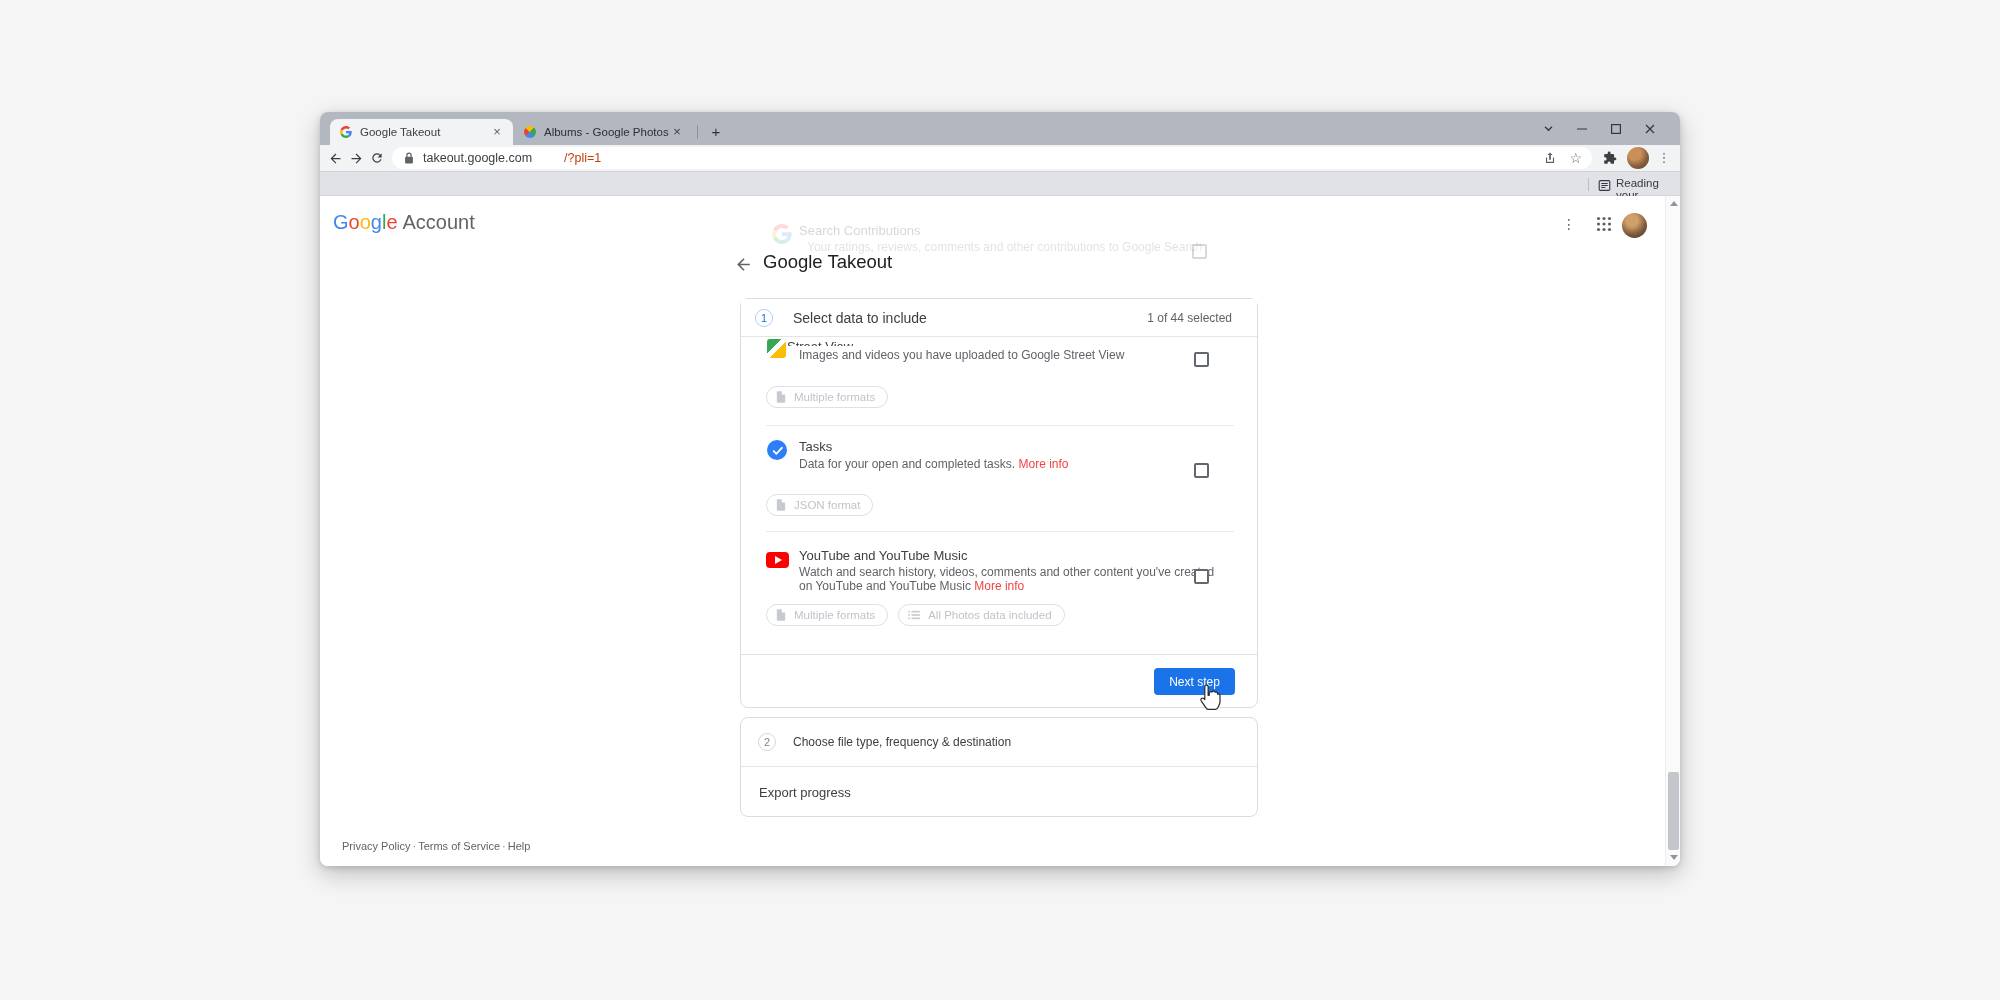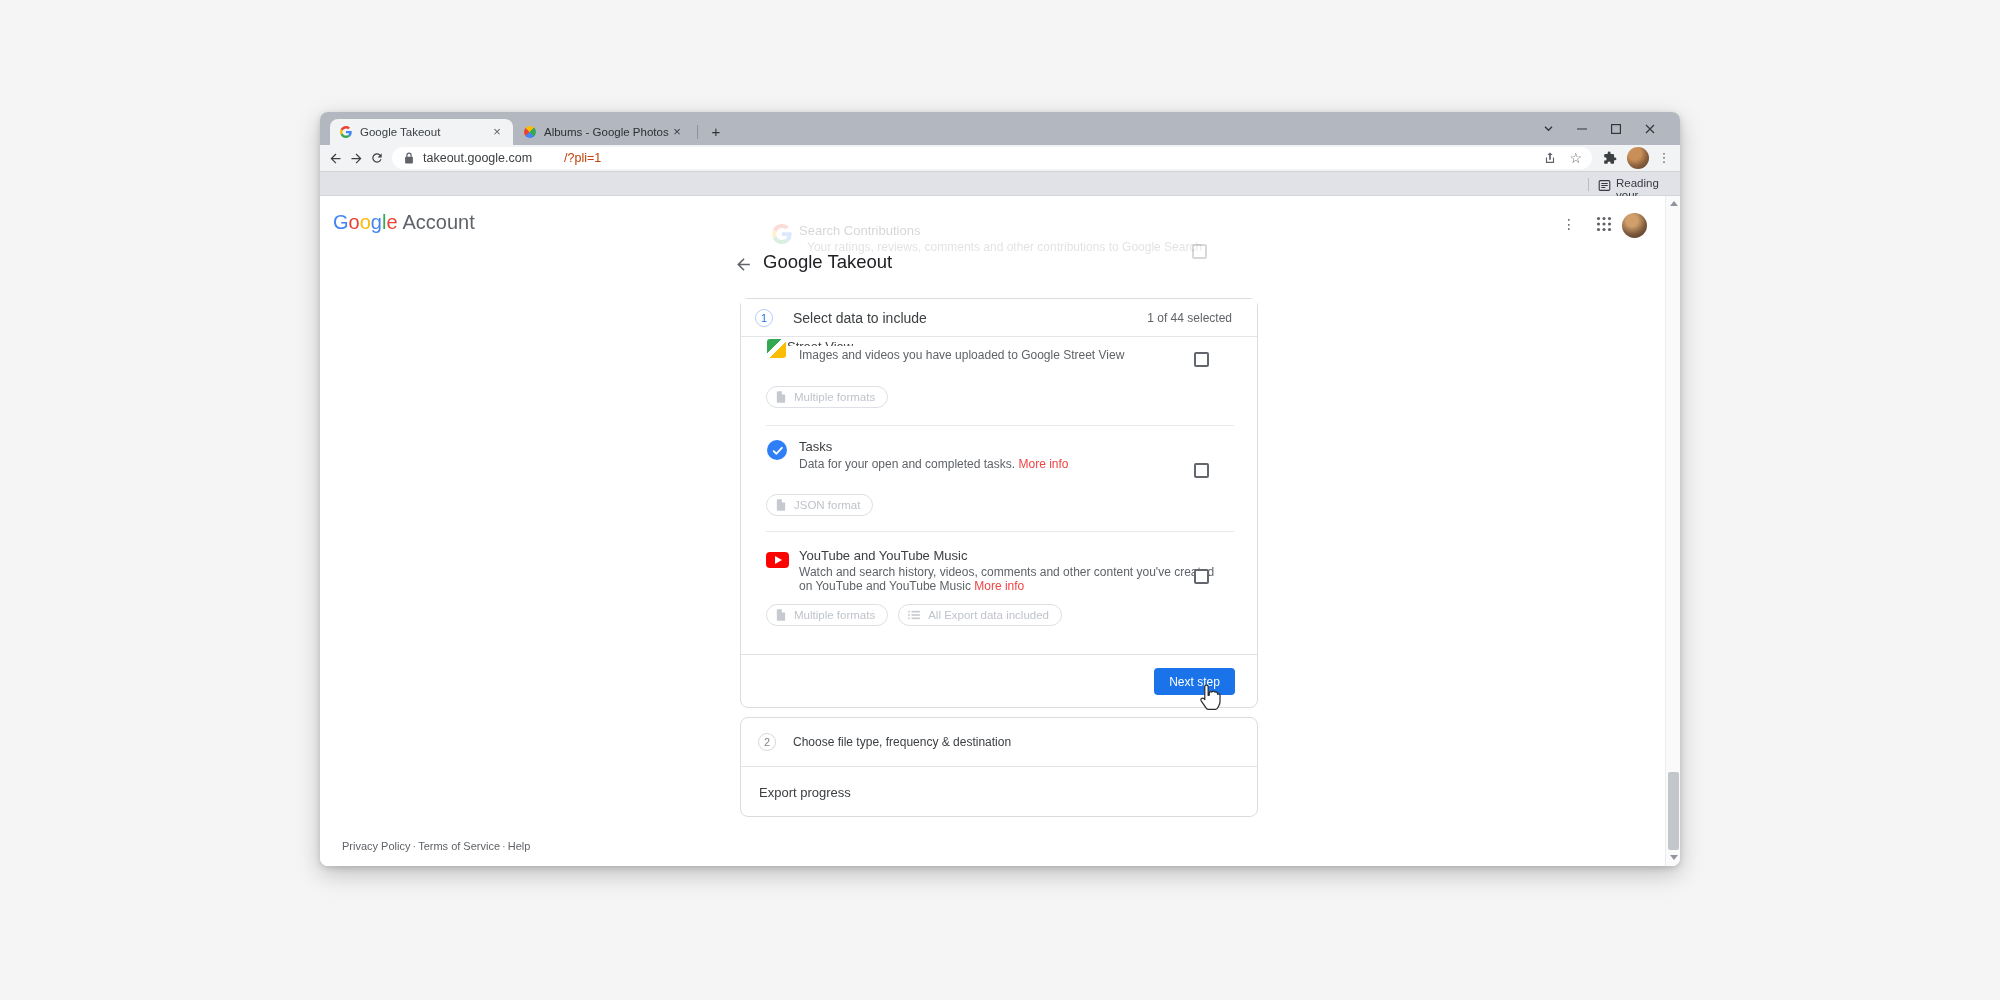--- a/index.html
+++ b/index.html
@@ -319,21 +319,21 @@
           </span>
           <span class="chip">
             <svg width="12" height="10" viewBox="0 0 14 12" fill="#c6cad0">
                 <rect x="0" y="1" width="2" height="2"></rect>
                 <rect x="4" y="1" width="10" height="2"></rect>
                 <rect x="0" y="5" width="2" height="2"></rect>
                 <rect x="4" y="5" width="10" height="2"></rect>
                 <rect x="0" y="9" width="2" height="2"></rect>
                 <rect x="4" y="9" width="10" height="2"></rect>
               </svg>
-            <span>All Export data included</span>
+            <span>All Photos data included</span>
           </span>
         </div>
         <div class="divider-full" style="top:355px;"></div>
 
         <button class="next-btn">Next step</button>
       </div>
 
       <div class="card card2">
         <div class="card2-row1">
           <span class="step-circle c-gray">2</span>

